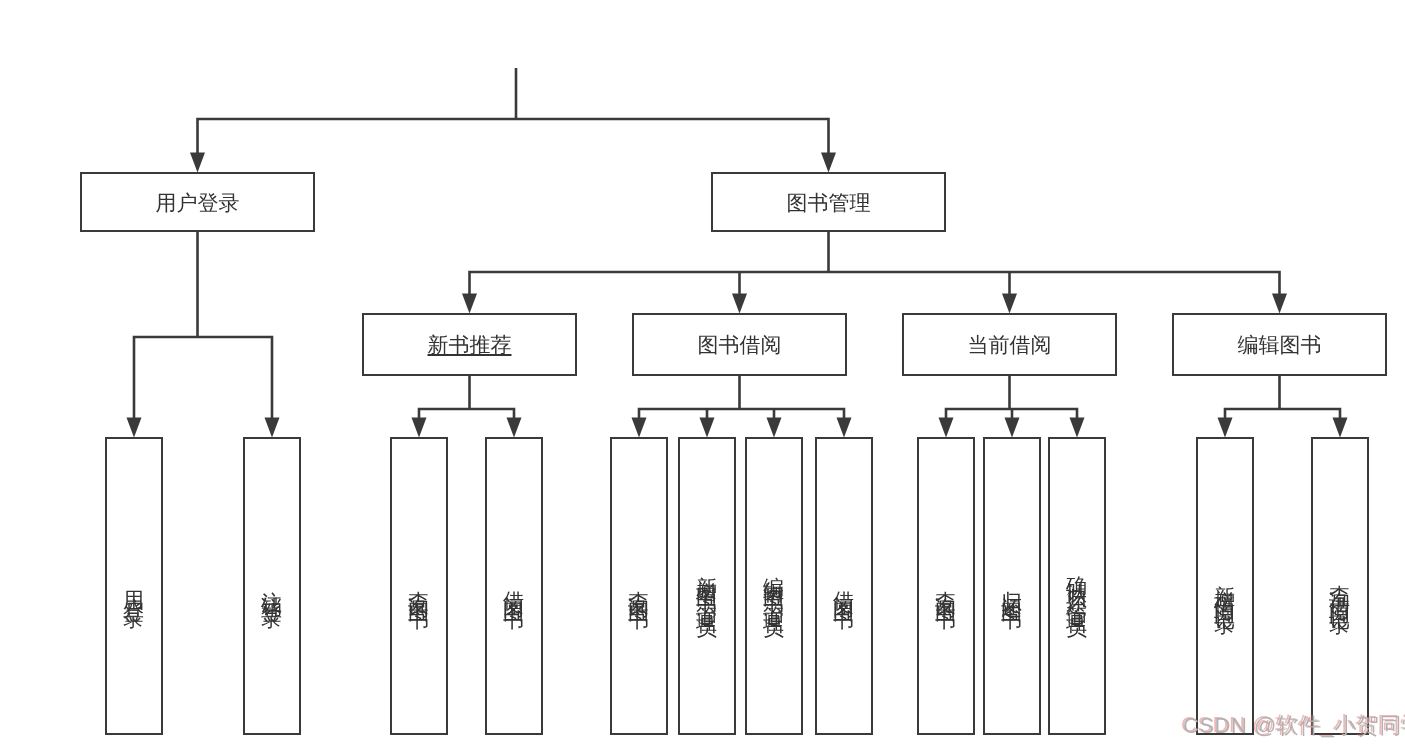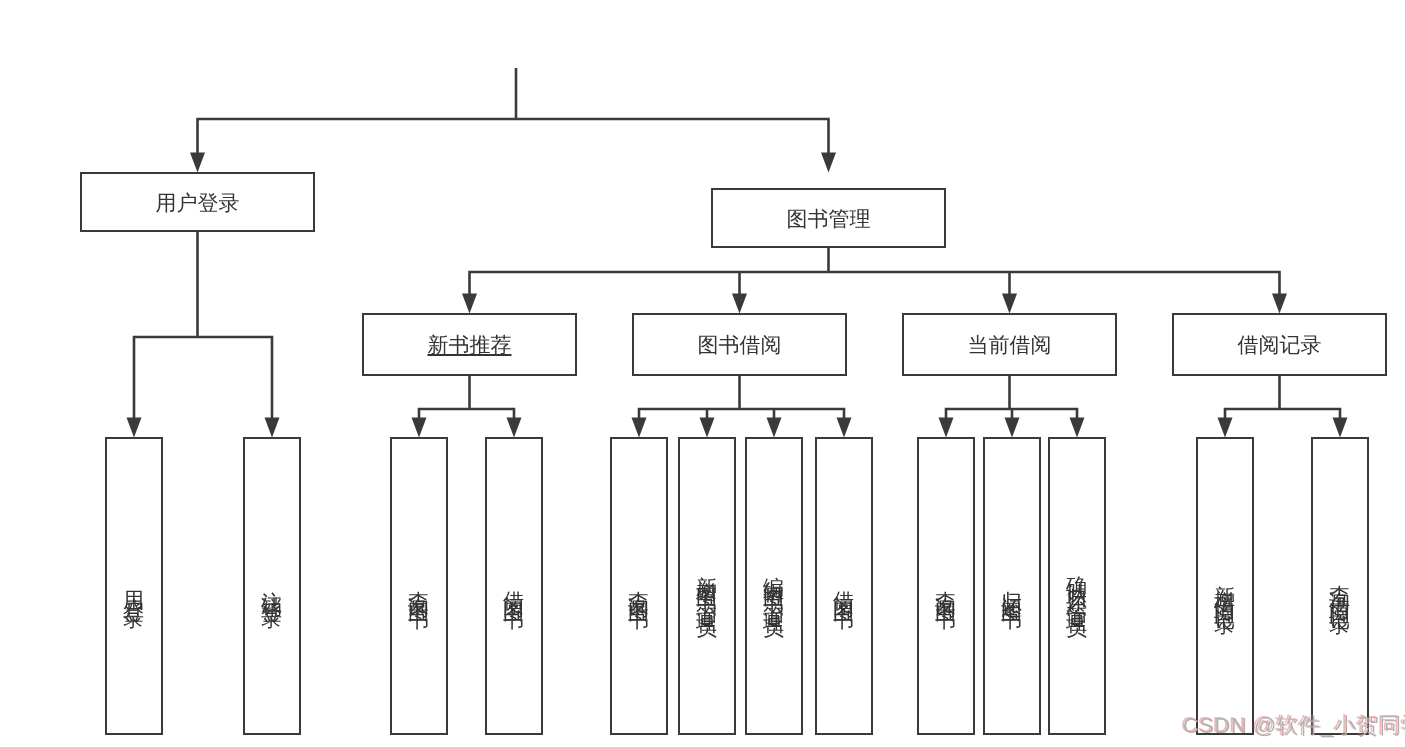--- a/index.html
+++ b/index.html
@@ -101,26 +101,26 @@
       <path d="M938.5 417.5 L953.5 417.5 L946 437.5 Z"></path>
       <path d="M1004.5 417.5 L1019.5 417.5 L1012 437.5 Z"></path>
       <path d="M1069.5 417.5 L1084.5 417.5 L1077 437.5 Z"></path>
       <path d="M1217.5 417.5 L1232.5 417.5 L1225 437.5 Z"></path>
       <path d="M1332.5 417.5 L1347.5 417.5 L1340 437.5 Z"></path>
     </g>
   </svg>
 
 
   <div class="node" style="left:80px; top:172px; width:235px; height:60px;">用户登录</div>
-  <div class="node" style="left:711px; top:172px; width:235px; height:60px;margin-top:16px;">图书管理</div>
+  <div class="node" style="left:711px; top:172px; width:235px; height:60px;">图书管理</div>
 
   <div class="node" style="left:362px; top:313px; width:215px; height:63px;text-decoration:underline;">新书推荐</div>
   <div class="node" style="left:632px; top:313px; width:215px; height:63px;">图书借阅</div>
   <div class="node" style="left:902px; top:313px; width:215px; height:63px;">当前借阅</div>
-  <div class="node" style="left:1172px; top:313px; width:215px; height:63px;">借阅记录</div>
+  <div class="node" style="left:1172px; top:313px; width:215px; height:63px;">编辑图书</div>
 
   <div class="node leaf" style="left:105px; top:437px; width:58px; height:298px;">
     <span class="vtext">用户登录</span>
   </div>
   <div class="node leaf" style="left:243px; top:437px; width:58px; height:298px;">
     <span class="vtext">注销登录</span>
   </div>
 
   <div class="node leaf" style="left:390px; top:437px; width:58px; height:298px;">
     <span class="vtext">查询图书</span>

